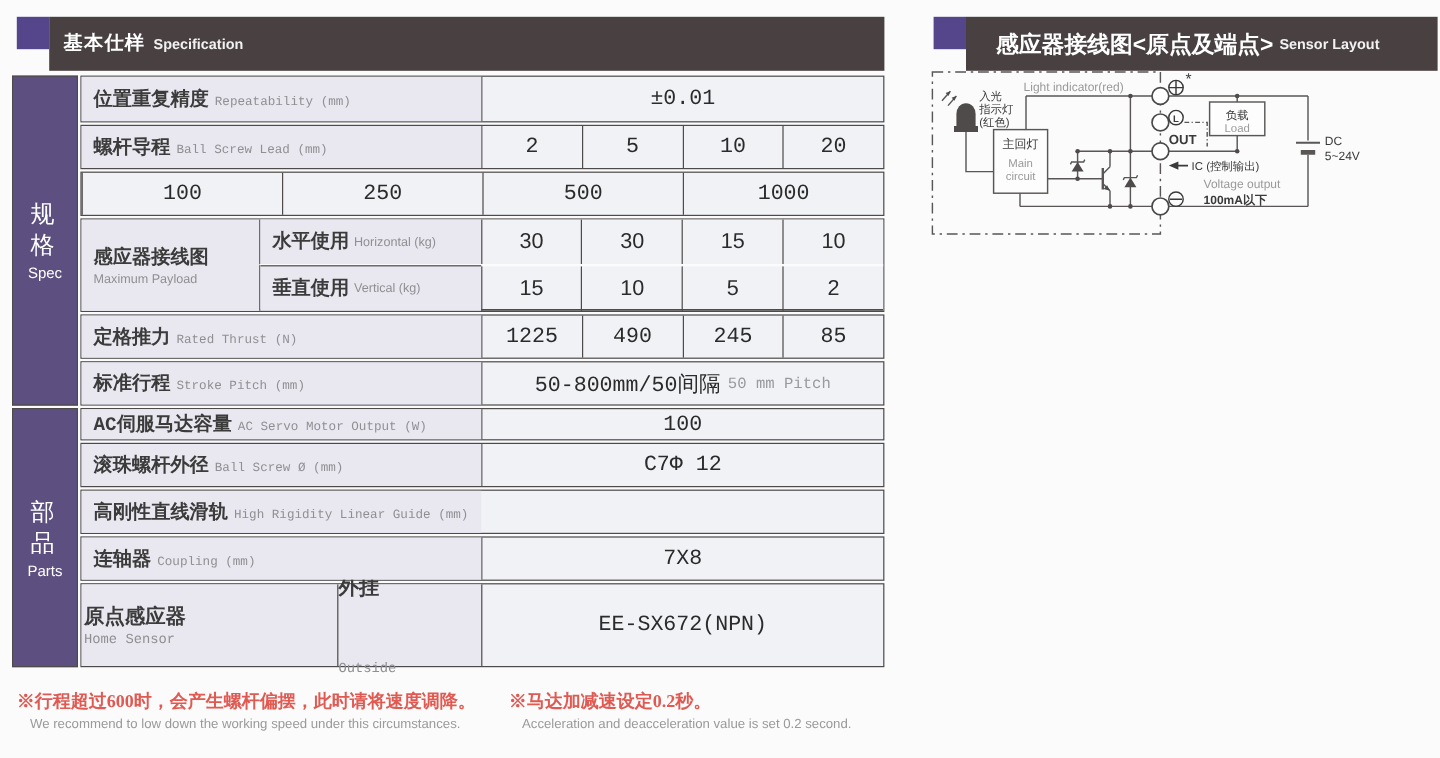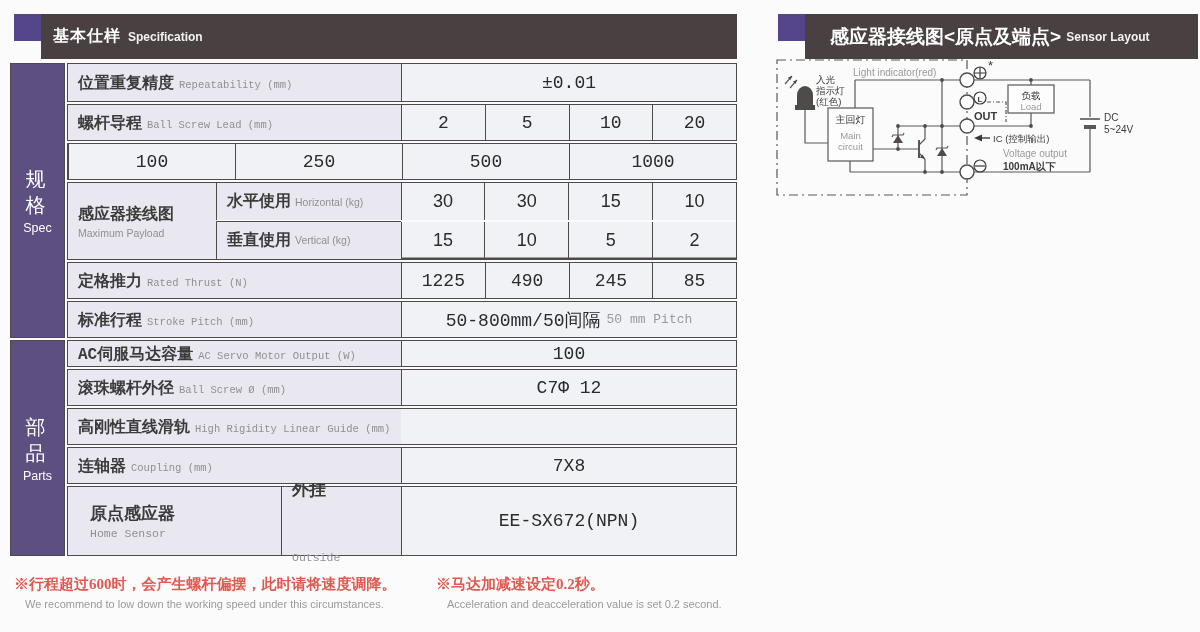--- a/index.html
+++ b/index.html
@@ -63,27 +63,27 @@
     padding-left:10px;box-sizing:border-box;border-top:1.5px solid #4e4a4a;margin-top:-1.5px;
   }
   .prow:first-child .plbl{border-top:none;margin-top:0;}
   .prow2{border-top:1.5px solid #4e4a4a;}
   .plbl .zh{font-size:16px;font-weight:600;color:#3b3b3b;align-self:center;}
   .plbl .en{font-size:10.5px;color:#8f8f93;align-self:center;}
   
   .lbl-col{flex-direction:column;align-items:flex-start;justify-content:center;display:flex;}
   .lbl-col .zh{font-size:17px;font-weight:600;color:#3b3b3b;}
   .lbl-col .en{font-size:11.5px;color:#8f8f93;margin-top:2px;}
-  .w213{width:213px;flex:0 0 auto;background:#e9e8f0;padding-left:22px;box-sizing:border-box;}
-  .w120{width:120px;flex:0 0 auto;background:#e9e8f0;padding-left:10px;box-sizing:border-box;border-left:1.5px solid #4e4a4a;gap:48px;}
+  .w213{width:213px;flex:0 0 auto;background:#e9e8f0;padding-left:2px;box-sizing:border-box;}
+  .w120{width:120px;flex:0 0 auto;background:#e9e8f0;box-sizing:border-box;border-left:1.5px solid #4e4a4a;gap:48px;}
 
   
   .note{position:absolute;top:575px;}
   .note-left{left:14px;}
-  .note-right{left:436px;}
+  .note-right{left:424px;}
   .note .nzh{color:#e05a52;font-size:15px;font-weight:bold;margin-bottom:3px;font-family:Liberation Serif, serif;}
   .note .nen{color:#9a9a9a;font-size:11px;line-height:15px;padding-left:11px;}
 
   
   .diagram{position:absolute;left:775px;top:53px;}
   .diagram text{font-family:"Liberation Sans","DejaVu Sans",sans-serif;}
   .t-dark{fill:#3a3a3a;} .t-gray{fill:#9a9a9a;}
 </style>
 </head>
 <body>

